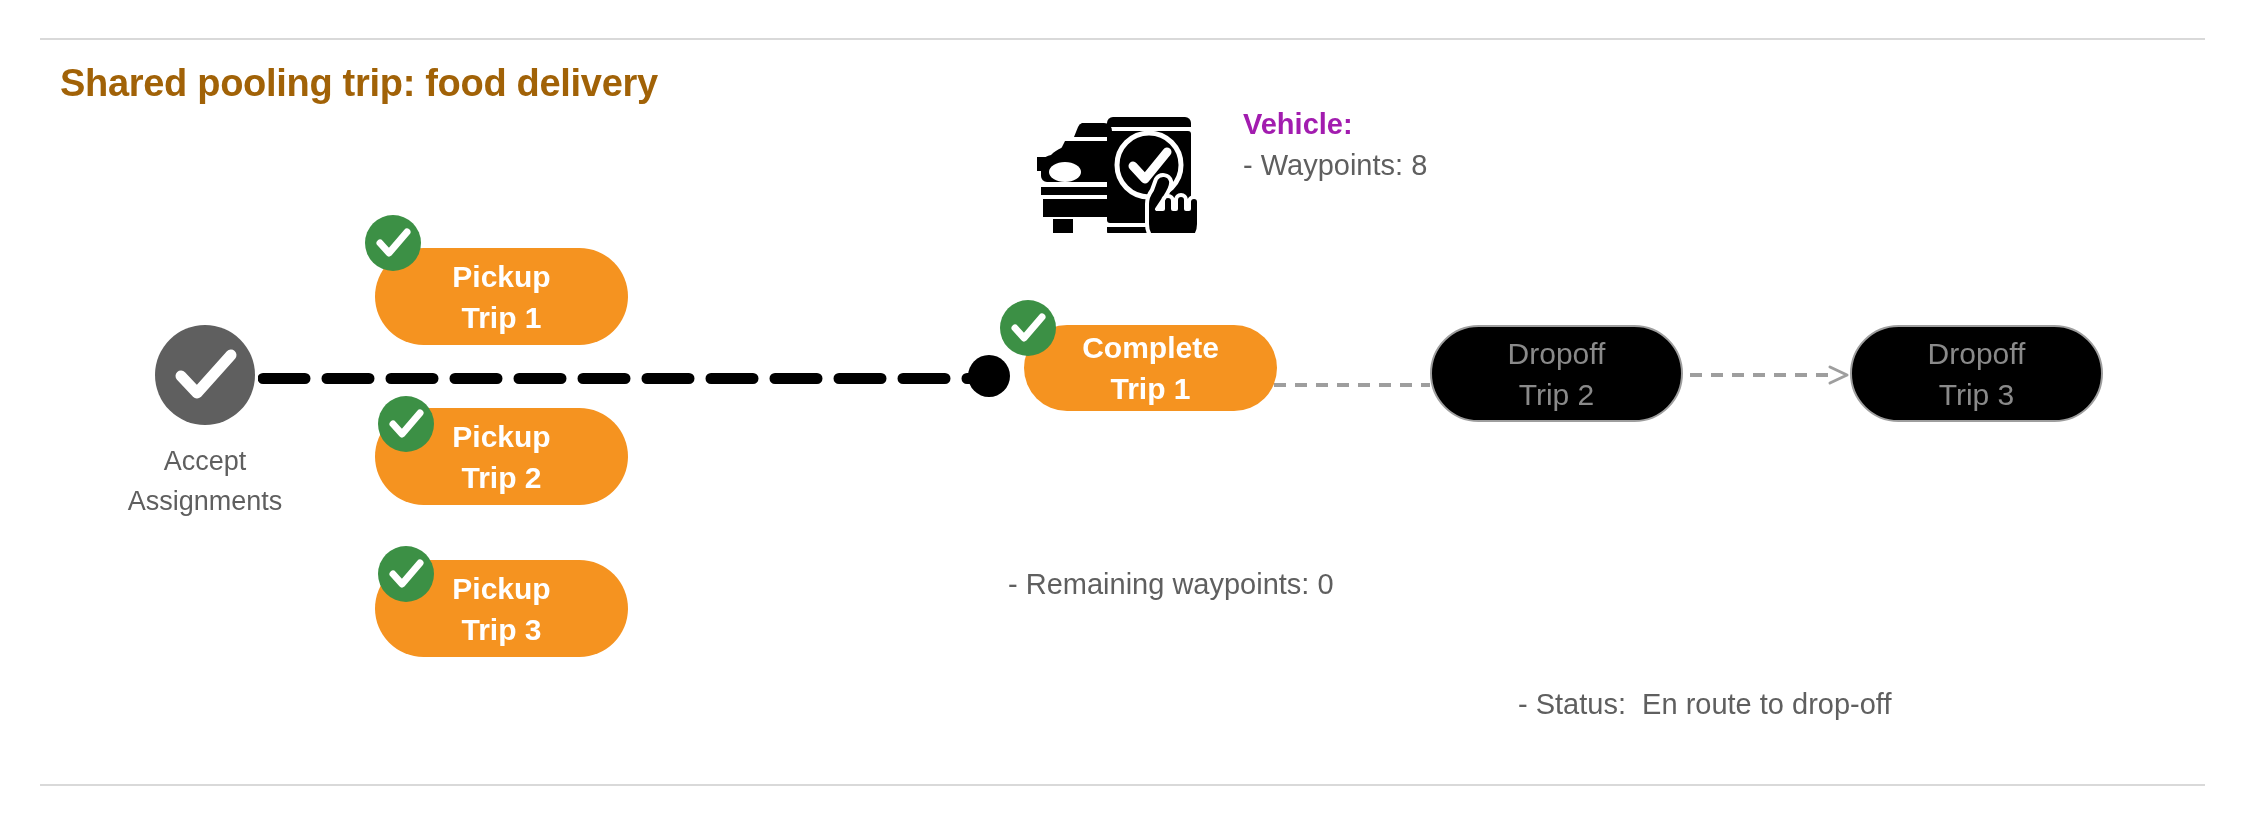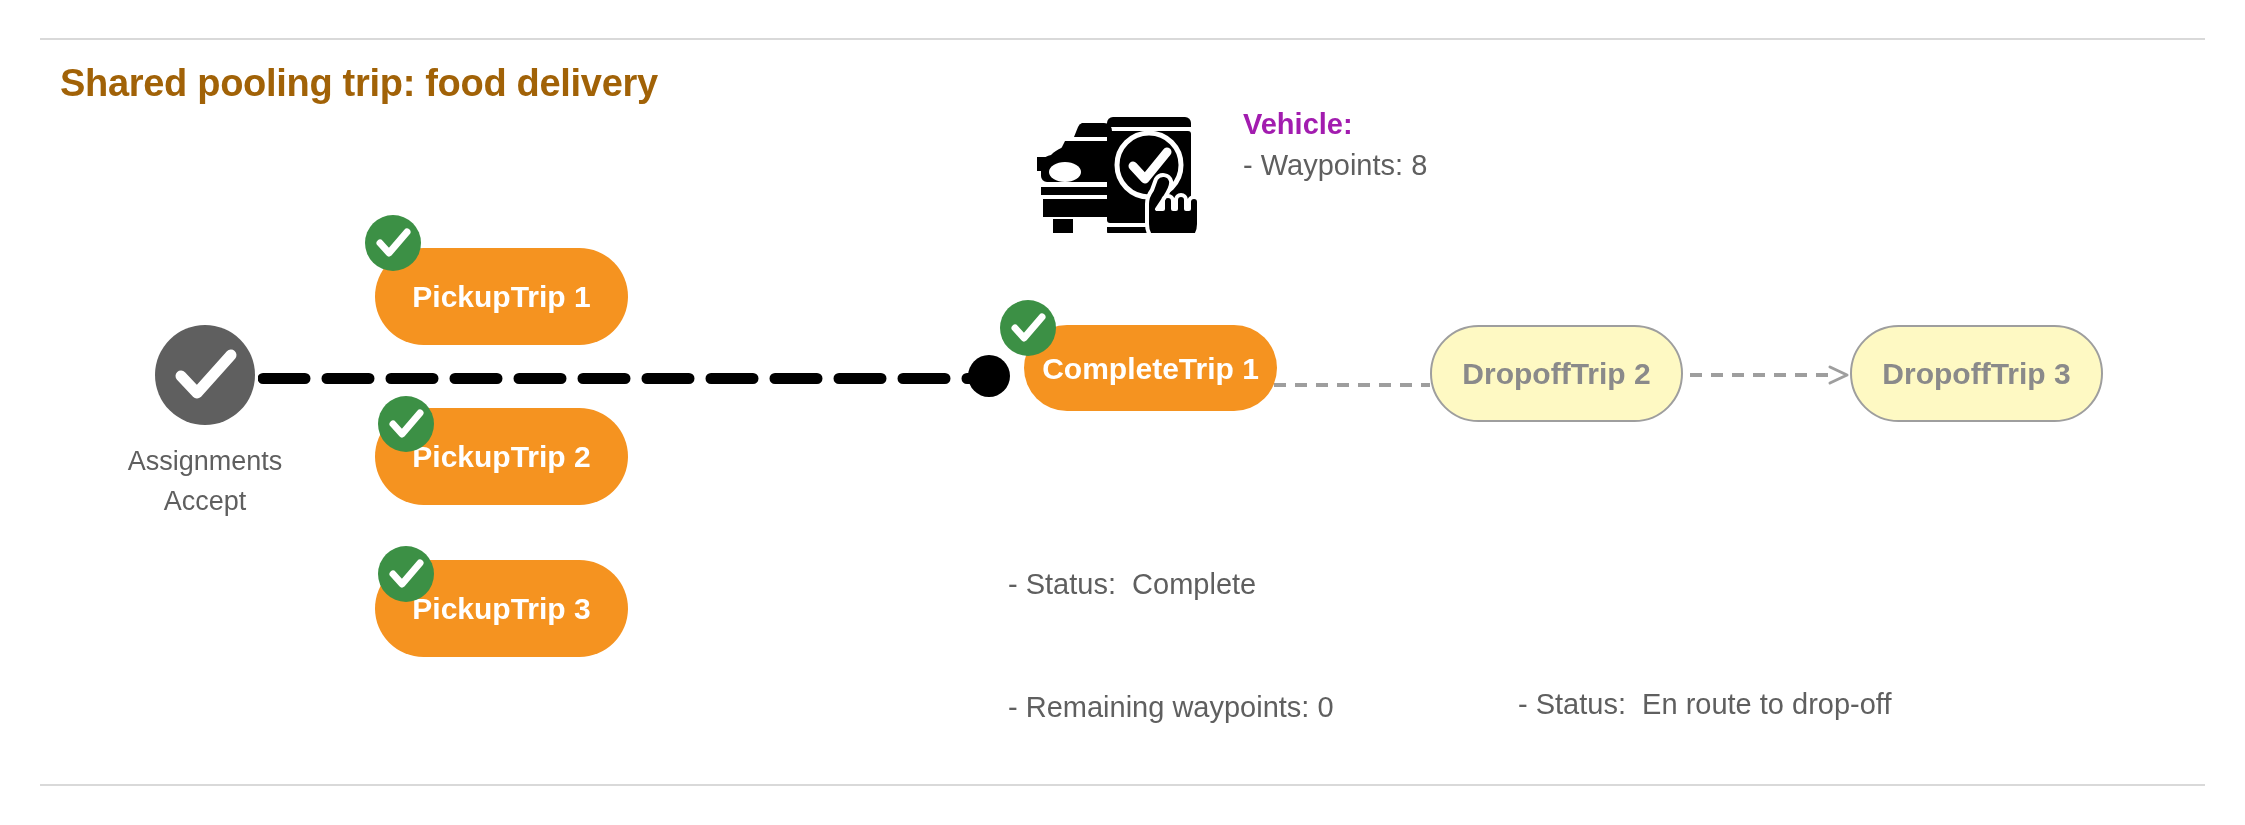--- a/index.html
+++ b/index.html
@@ -111,40 +111,41 @@
     height: 42px;
     border-radius: 50%;
     background: #000000;
   }
 
   
   .pill {
     position: absolute;
     border-radius: 999px;
     display: flex;
+    flex-direction: column;
     align-items: center;
     justify-content: center;
     box-sizing: border-box;
   }
   .pill .l1, .pill .l2 {
     display: block;
     white-space: nowrap;
   }
   .pill.solid {
     background: #f59320;
     color: #ffffff;
     font-weight: bold;
     font-size: 30px;
     line-height: 41px;
   }
   .pill.outline {
-    background: #fef9c3;
+    background: #000000;
     border: 2px solid #9e9e9e;
     color: #8a8a8a;
-    font-weight: bold;
+    font-weight: normal;
     font-size: 30px;
     line-height: 41px;
   }
 
   .pill-pickup1 { left: 375px; top: 248px;  width: 253px; height: 97px; }
   .pill-pickup2 { left: 375px; top: 408px;  width: 253px; height: 97px; }
   .pill-pickup3 { left: 375px; top: 560px;  width: 253px; height: 97px; }
   .pill-complete{ left: 1024px; top: 325px; width: 253px; height: 86px; }
   .pill-drop2   { left: 1430px; top: 325px; width: 253px; height: 97px; }
   .pill-drop3   { left: 1850px; top: 325px; width: 253px; height: 97px; }
@@ -224,22 +225,22 @@
     <div><span class="k">Vehicle:</span></div>
     <div>- Waypoints: 8</div>
   </div>
 
   <div class="accept-node">
     <svg width="100" height="100" viewBox="0 0 100 100" xmlns="http://www.w3.org/2000/svg">
       <path d="M26 51 l16 17 l34 -38" fill="none" stroke="#ffffff" stroke-width="11" stroke-linecap="round" stroke-linejoin="round"></path>
     </svg>
   </div>
   <div class="accept-label">
+    <div>Accept</div>
     <div>Assignments</div>
-    <div>Accept</div>
   </div>
 
   <div class="dash-black">
     <svg width="728" height="11" viewBox="0 0 728 11" xmlns="http://www.w3.org/2000/svg">
       <line x1="5" y1="5.5" x2="723" y2="5.5" stroke="#000000" stroke-width="11" stroke-linecap="round" stroke-dasharray="42 22"></line>
     </svg>
   </div>
 
   <div class="dot-black"></div>
 
@@ -299,21 +300,20 @@
   <div class="pill outline pill-drop2">
     <span class="l1">Dropoff</span>
     <span class="l2">Trip 2</span>
   </div>
   <div class="pill outline pill-drop3">
     <span class="l1">Dropoff</span>
     <span class="l2">Trip 3</span>
   </div>
 
   <div class="details details-left">
-    <div>- Status:  Complete</div>
     <div>- Remaining waypoints: 0</div>
     
     
     
   </div>
 
   <div class="details details-right">
     <div>- Status:  En route to drop-off</div>
     
   </div>

